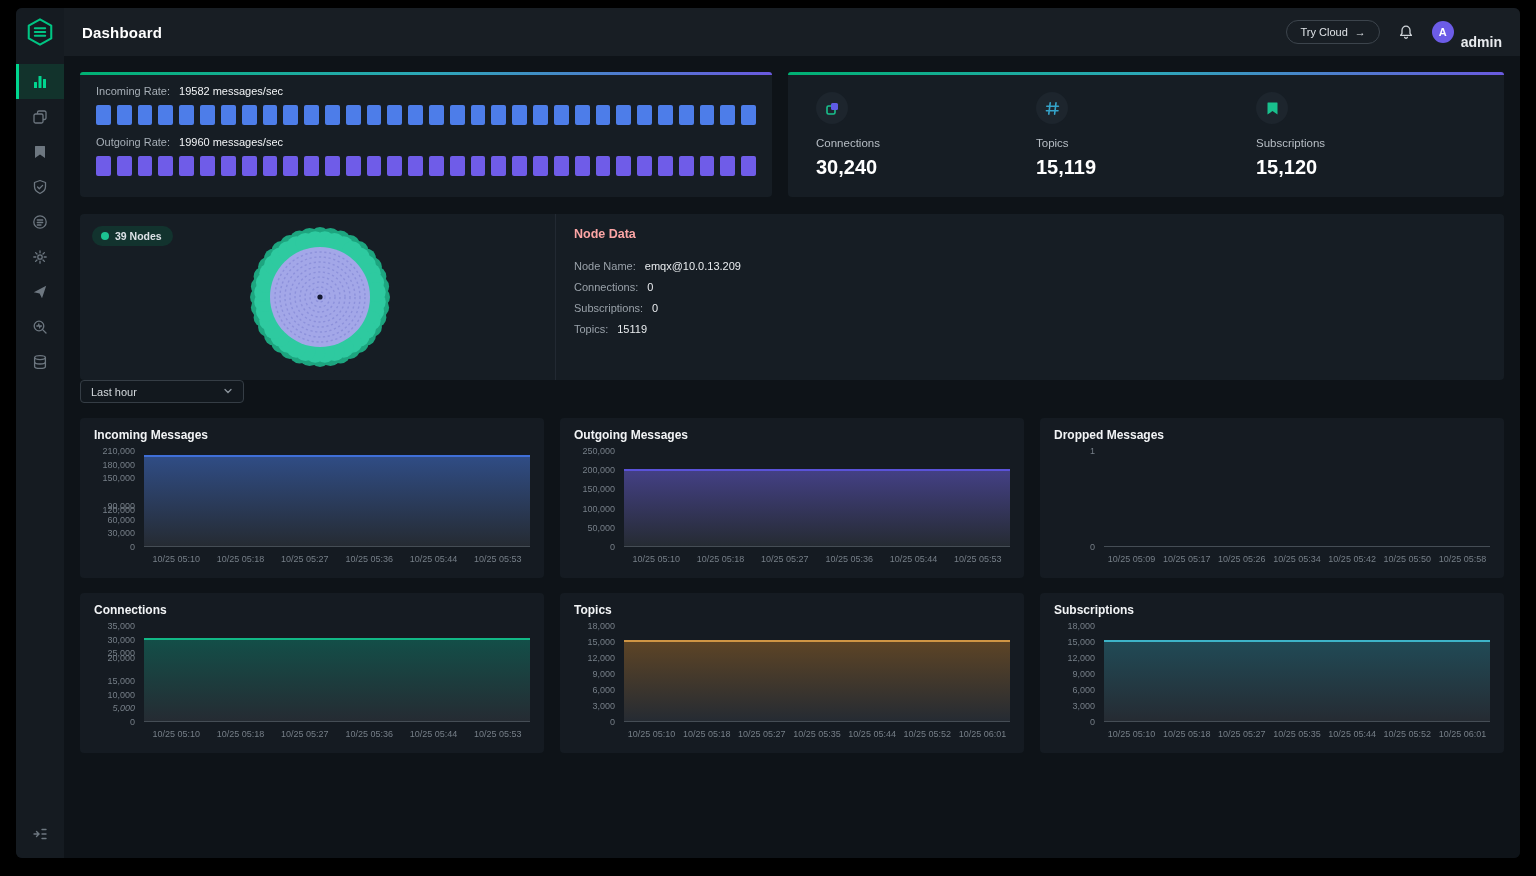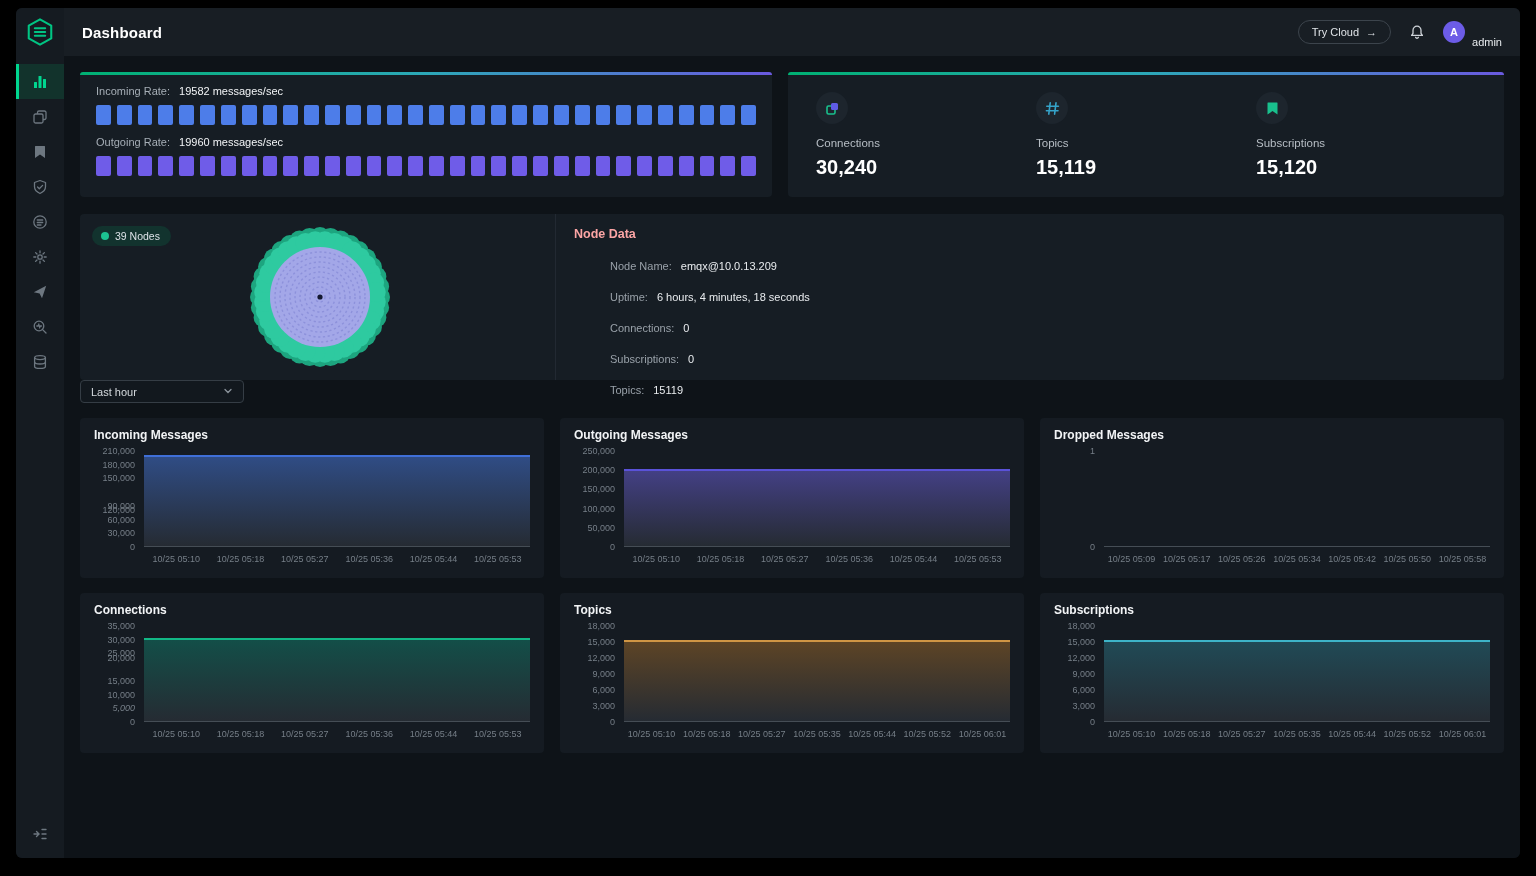--- a/index.html
+++ b/index.html
@@ -17,21 +17,21 @@
 
   
   .main { flex:1; display:flex; flex-direction:column; min-width:0; }
   .header { height:48px; background:#181e24; display:flex; align-items:center; padding:0 18px; flex-shrink:0; }
   .page-title { font-size:15px; font-weight:700; color:#fff; letter-spacing:.2px; }
   .header-right { margin-left:auto; display:flex; align-items:center; gap:18px; }
   .try-cloud { border:1px solid #3c444c; border-radius:14px; padding:5px 13px; font-size:11px; color:#dfe3e7; display:flex; align-items:center; gap:7px; cursor:pointer; background:transparent; }
   .bell { color:#cfd4d9; display:flex; cursor:pointer; }
   .user { display:flex; align-items:center; gap:7px; cursor:pointer; }
   .avatar { width:22px; height:22px; border-radius:50%; background:#6c5ce7; color:#fff; font-size:11px; font-weight:700; display:flex; align-items:center; justify-content:center; }
-  .username { font-size:11px; font-weight:400; color:#e8ebee;margin-top:20px; }
+  .username { font-size:14px; font-weight:700; color:#e8ebee;margin-top:20px; }
 
   .tabbar { height:38px; background:#151b21; border-top:1px solid #21272e; display:flex; align-items:center; padding:0 20px; gap:10px; flex-shrink:0; }
   .tab { font-size:11.5px; color:#c3c9cf; padding:5px 14px; border-radius:4px; cursor:pointer; }
   .tab.active { background:#0e312a; color:#00c583; }
 
   .content { flex:1; background:#0e1318; padding:16px; position:relative; overflow:hidden; }
 
   .panel { background:#161d24; border-radius:4px; position:relative; }
   .gradient-top::before { content:''; position:absolute; top:0; left:0; right:0; height:3px; border-radius:4px 4px 0 0; background:linear-gradient(90deg,#00b173 0%,#2ca8b8 50%,#6a5ae0 100%); }
 
@@ -44,27 +44,27 @@
   .block { flex:1; border-radius:2px; }
 
   .stats-panel { flex:1; height:125px; display:flex; padding:20px 28px 0; }
   .stat { flex:1; }
   .stat-icon { width:32px; height:32px; border-radius:50%; background:#1d252d; display:flex; align-items:center; justify-content:center; }
   .stat-label { margin-top:13px; font-size:11.5px; color:#b7bec5; }
   .stat-value { margin-top:7px; font-size:20px; font-weight:700; color:#fff; }
 
   .node-panel { margin-top:17px; height:166px; display:flex; }
   .node-viz { width:476px; position:relative; flex-shrink:0; border-right:1px solid #222932; }
-  .badge { position:absolute; left:12px; top:12px; background:#12332e; border-radius:12px; padding:4px 11px 4px 9px; font-size:10.5px; color:#dbe1e6; display:flex; align-items:center; gap:6px; z-index:2; }
+  .badge { position:absolute; left:12px; top:12px; background:#12332e; border-radius:12px; padding:4px 11px 4px 9px; font-size:10.5px; color:#dbe1e6; display:flex; align-items:center; gap:6px; z-index:2;font-weight:bold; }
   .badge-dot { width:8px; height:8px; border-radius:50%; background:#1cc492; }
   .viz-svg { position:absolute; left:168px; top:11px; }
   .node-data { flex:1; padding:13px 18px; }
   .node-title { font-size:12.5px; font-weight:700; color:#fca5a5; }
   .fields { display:flex; margin-top:19px; }
-  .fcol { display:flex; flex-direction:column; gap:19px;margin-left:36px; }
+  .fcol { display:flex; flex-direction:column; gap:9px; }
   .fcol-left { flex:1.18; }
   .fcol-right { flex:1; }
   .field { font-size:11px; }
   .f-label { color:#99a1a9; margin-right:9px; }
   .f-value { color:#e9ecef; }
   .f-green { color:#00b173; }
 
   .select-row { }
   .select { width:164px; height:23px; border:1px solid #353d45; border-radius:4px; display:flex; align-items:center; justify-content:space-between; padding:0 10px; font-size:11px; color:#d5dade; background:#12181e; cursor:pointer; }
   .chev { color:#8a939b; font-size:10px; }
@@ -408,21 +408,20 @@
               <circle cx="0" cy="0" r="10" fill="none" stroke="#8b8fd9" stroke-width="1.4" stroke-dasharray="2.2 2.6" opacity="0.9"></circle>
               <circle cx="0" cy="0" r="5" fill="none" stroke="#8b8fd9" stroke-width="1.4" stroke-dasharray="2.2 2.6" opacity="0.9"></circle>
               <circle cx="0" cy="0" r="2.6" fill="#141830"></circle>
             </svg>
         </div>
         <div class="node-data">
           <div class="node-title">Node Data</div>
           <div class="fields">
             <div class="fcol fcol-left" id="fields-left">
                 <div class="field"><span class="f-label">Node Name:</span><span class="f-value">emqx@10.0.13.209</span></div>
-                <div class="field"><span class="f-label">Uptime:</span><span class="f-value">6 hours, 4 minutes, 18 seconds</span></div>
                 <div class="field"><span class="f-label">Connections:</span><span class="f-value">0</span></div>
                 <div class="field"><span class="f-label">Subscriptions:</span><span class="f-value">0</span></div>
                 <div class="field"><span class="f-label">Topics:</span><span class="f-value">15119</span></div>
               </div>
           </div>
         </div>
       </div>
 
       <div class="select-row">
         <div class="select">

